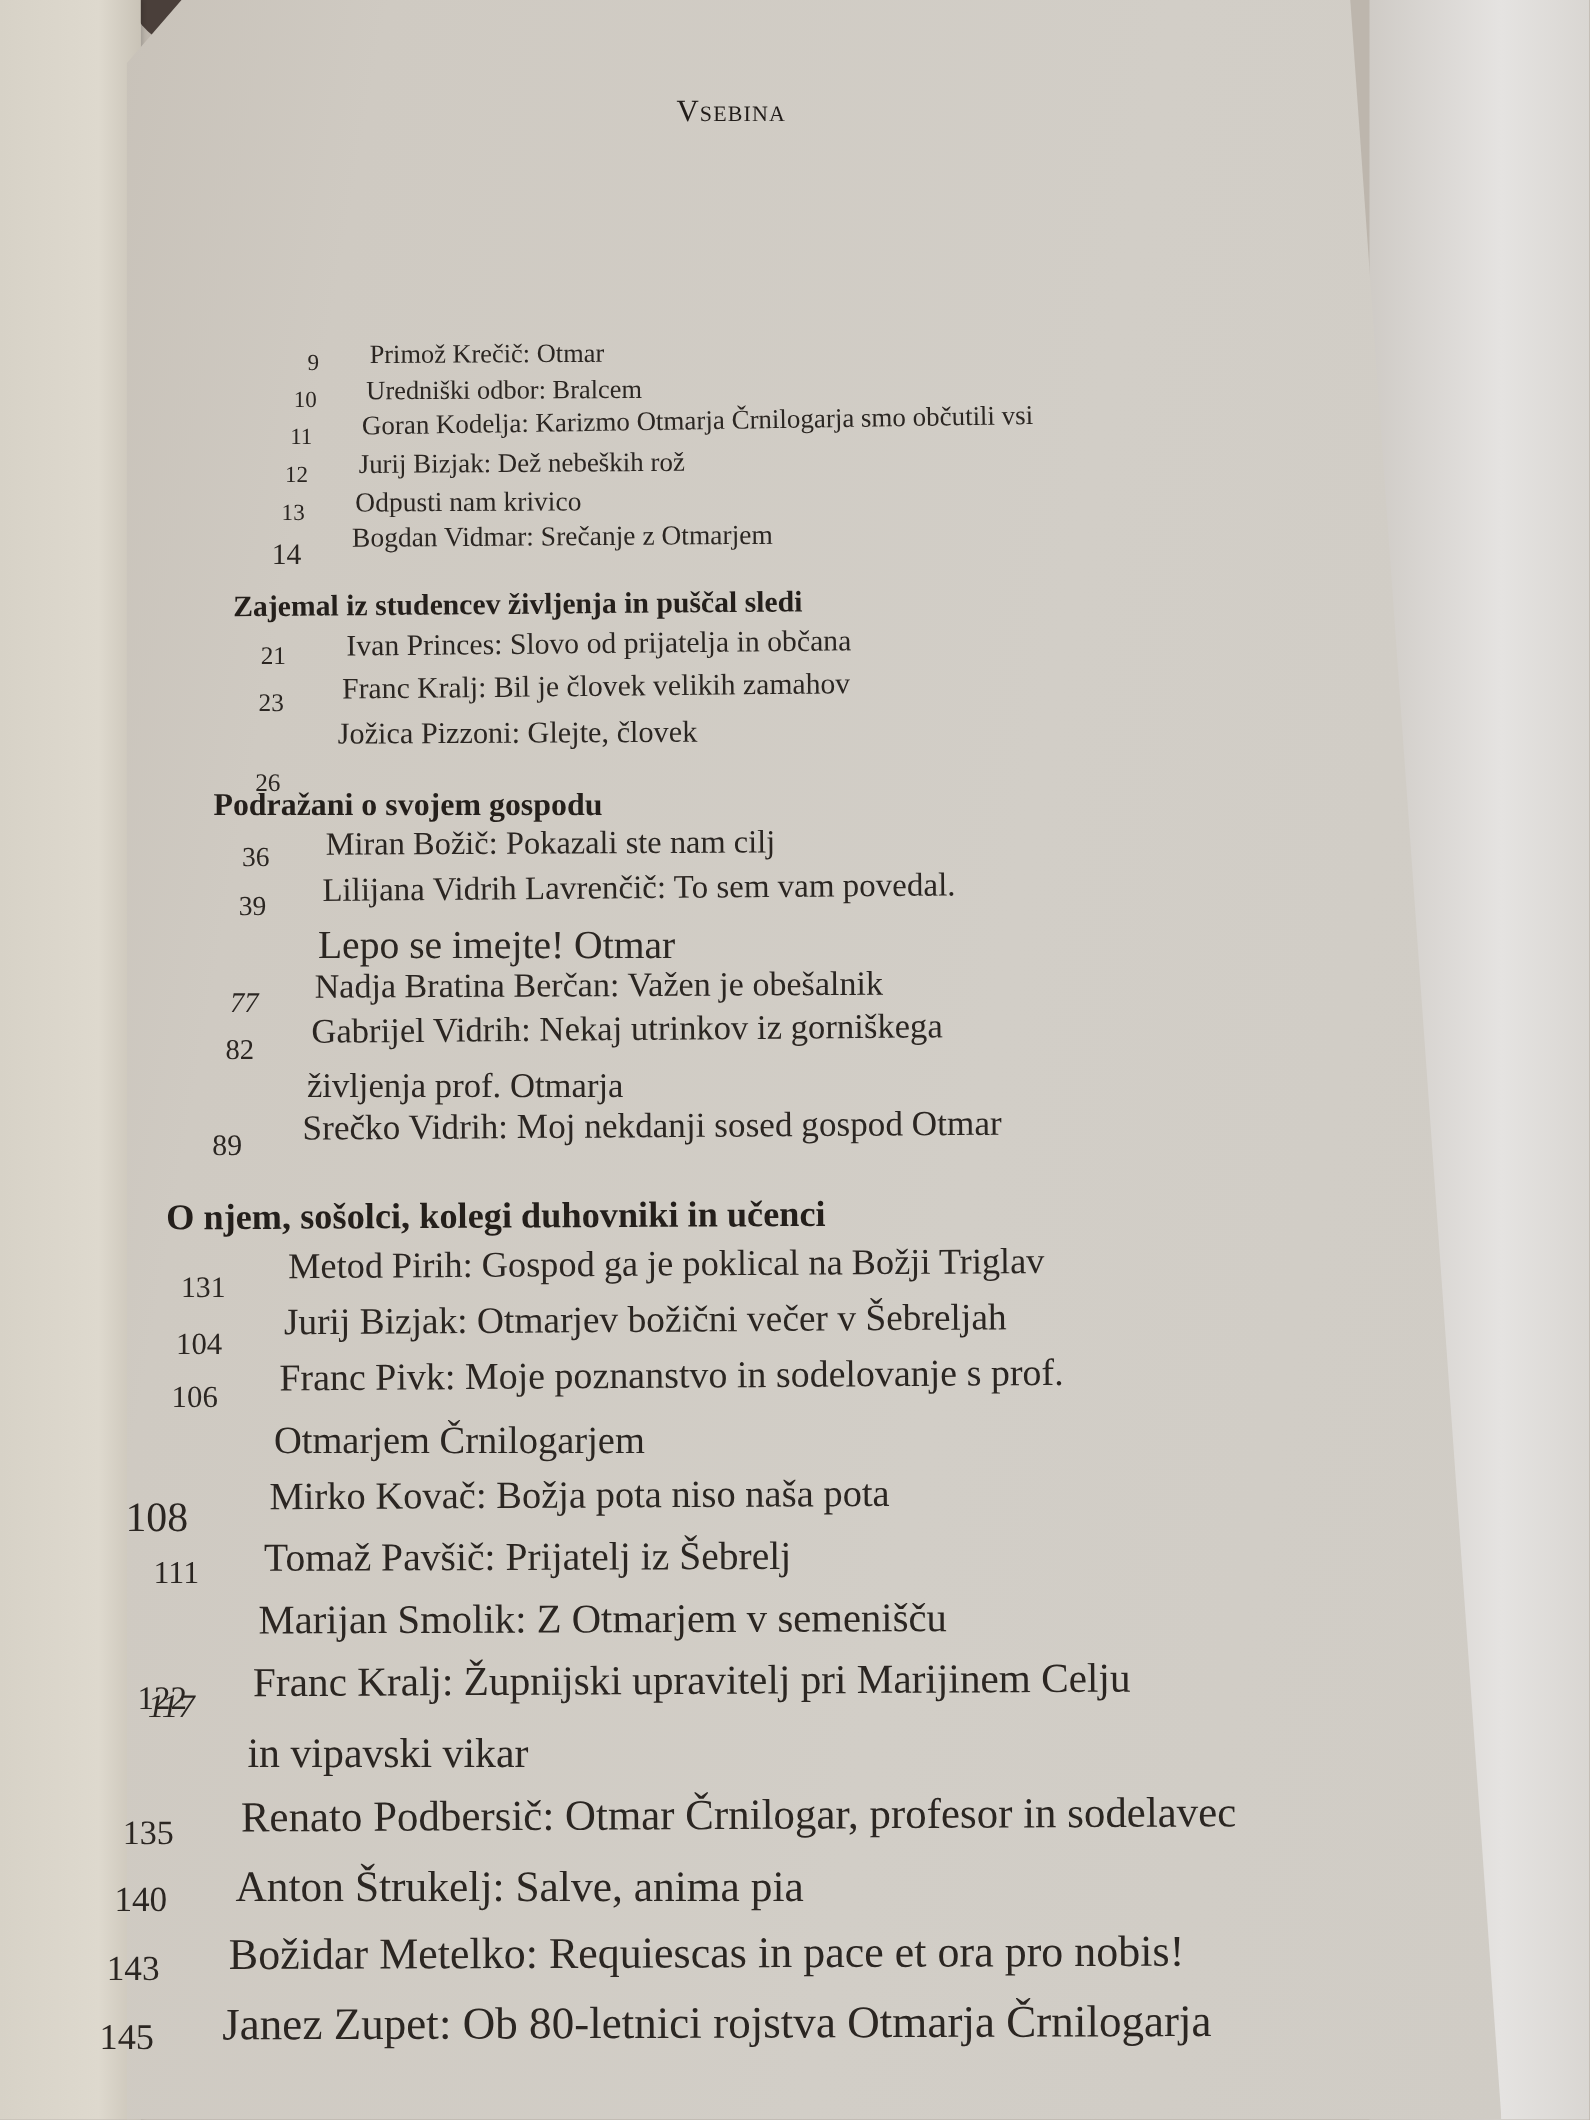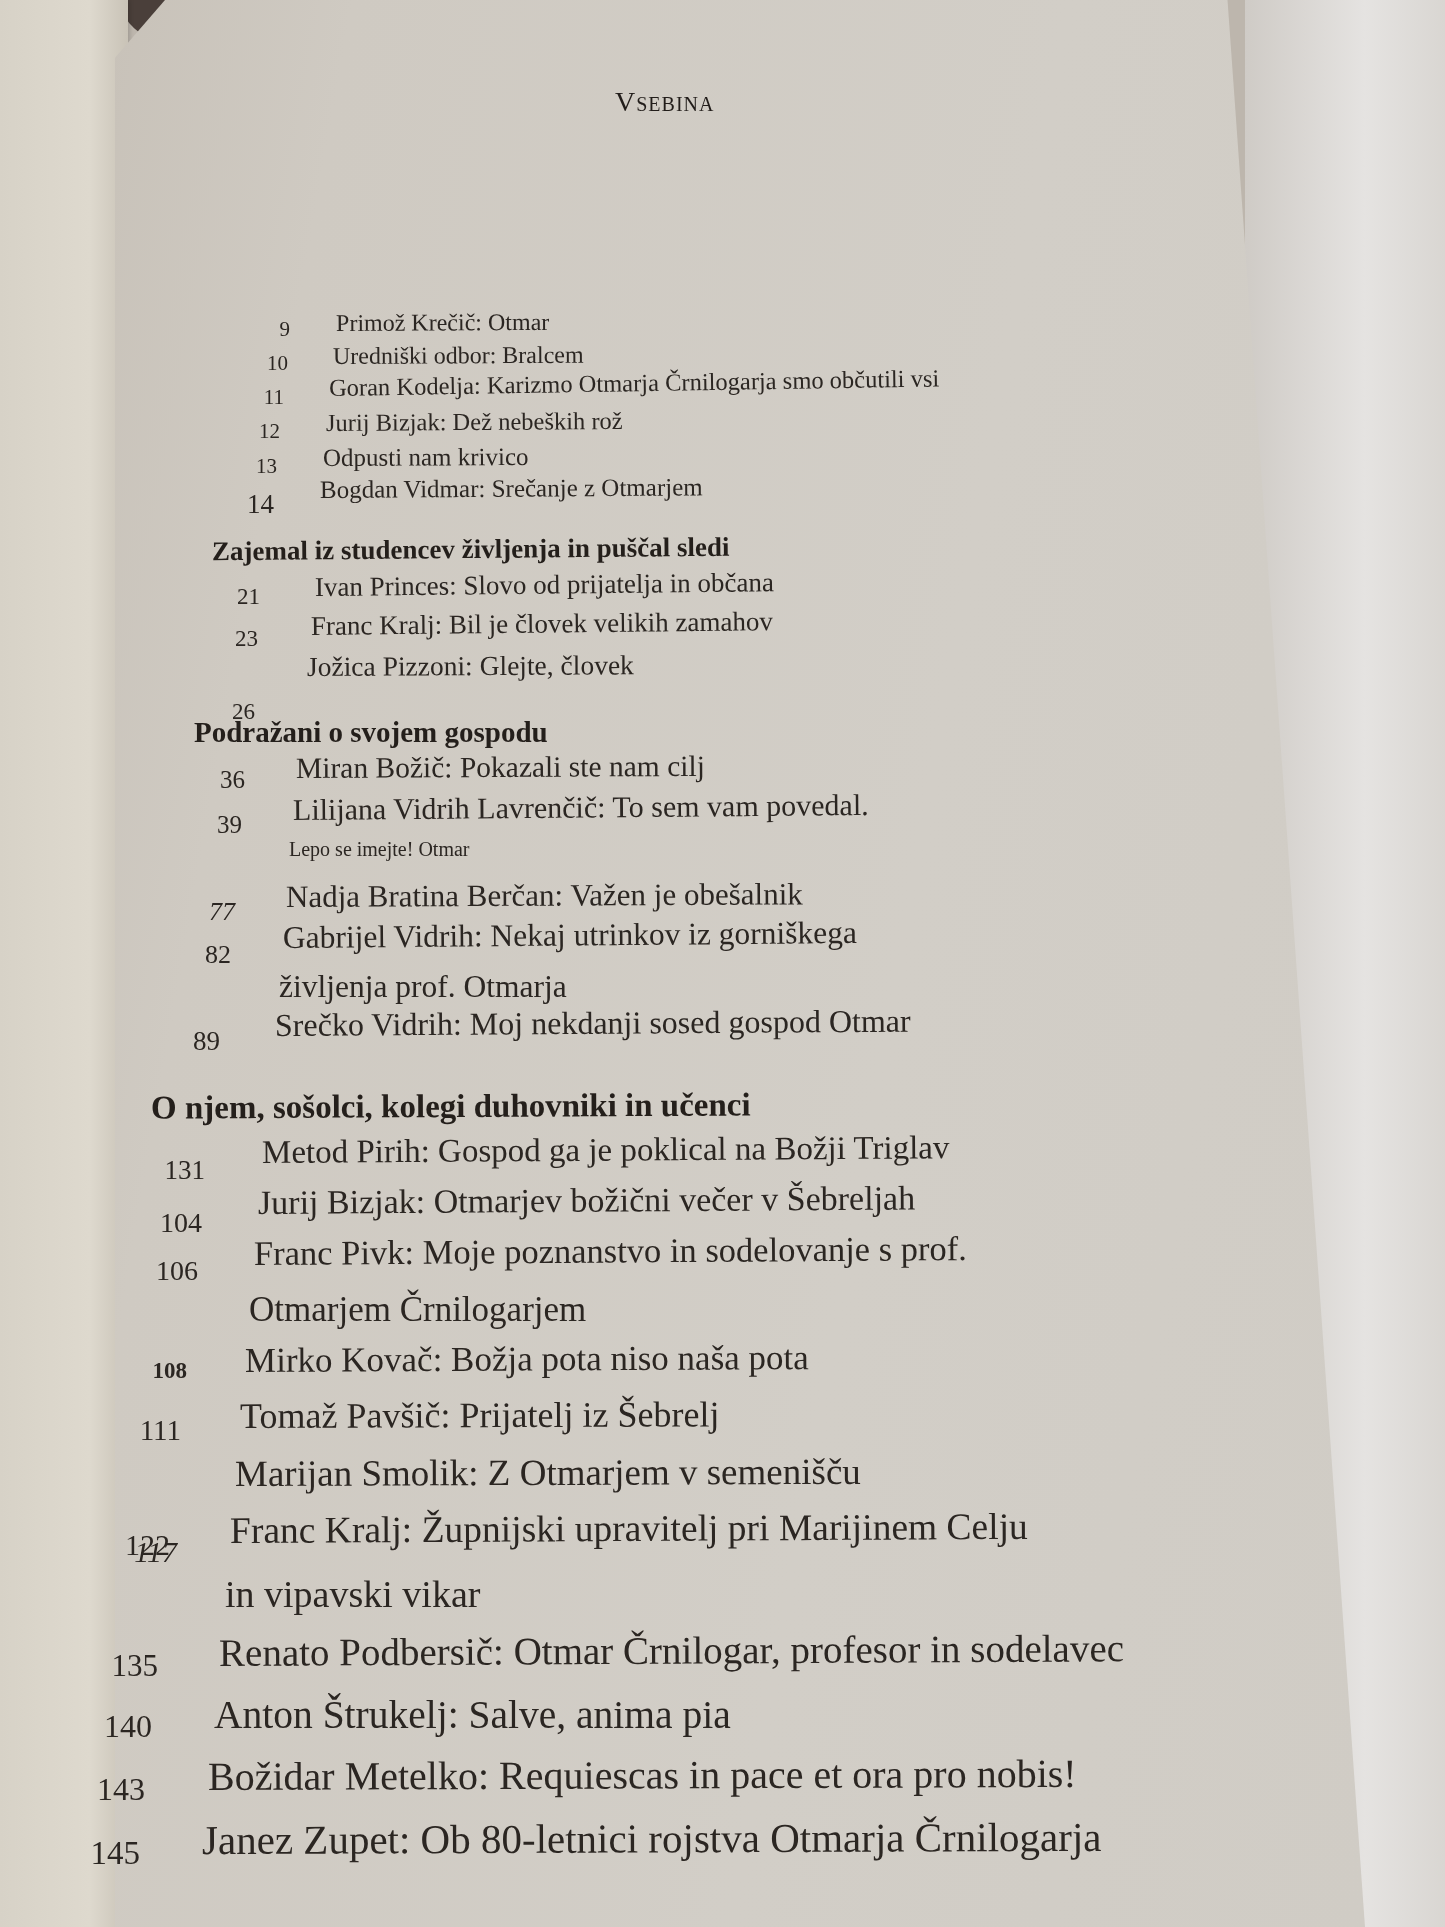--- a/index.html
+++ b/index.html
@@ -122,21 +122,21 @@
 
 <div>
   <div class="section-title" style="left:194px;top:716px;font-size:29px;">Podražani o svojem gospodu</div>
   <div>
     <span class="num" style="left:155px;top:766px;width:90px;font-size:25px;">36</span>
     <span class="line" style="left:296px;top:752px;font-size:29.5px;transform:rotate(-0.3deg);">Miran Božič: Pokazali ste nam cilj</span>
   </div>
   <div>
     <span class="num" style="left:152px;top:811px;width:90px;font-size:25px;">39</span>
     <span class="line" style="left:293px;top:793px;font-size:30px;transform:rotate(-0.5deg);">Lilijana Vidrih Lavrenčič: To sem vam povedal.</span>
-    <span class="line" style="left:289px;top:838px;font-size:20px;">Lepo se imejte! Otmar</span>
+    <span class="line" style="left:289px;top:838px;font-size:36px;">Lepo se imejte! Otmar</span>
   </div>
   <div>
     <span class="num" style="left:145px;top:897px;width:90px;font-size:26px;font-style:italic;">77</span>
     <span class="line" style="left:286px;top:879px;font-size:31px;transform:rotate(-0.3deg);">Nadja Bratina Berčan: Važen je obešalnik</span>
   </div>
   <div>
     <span class="num" style="left:141px;top:940px;width:90px;font-size:26px;">82</span>
     <span class="line" style="left:283px;top:920px;font-size:31.5px;transform:rotate(-0.5deg);">Gabrijel Vidrih: Nekaj utrinkov iz gorniškega</span>
     <span class="line" style="left:279px;top:969px;font-size:31.5px;">življenja prof. Otmarja</span>
   </div>
@@ -156,21 +156,21 @@
   <div>
     <span class="num" style="left:112px;top:1207px;width:90px;font-size:28px;">104</span>
     <span class="line" style="left:258px;top:1184px;font-size:34px;transform:rotate(-0.4deg);">Jurij Bizjak: Otmarjev božični večer v Šebreljah</span>
   </div>
   <div>
     <span class="num" style="left:108px;top:1255px;width:90px;font-size:28px;">106</span>
     <span class="line" style="left:254px;top:1234px;font-size:34.5px;transform:rotate(-0.4deg);">Franc Pivk: Moje poznanstvo in sodelovanje s prof.</span>
     <span class="line" style="left:249px;top:1290px;font-size:35px;">Otmarjem Črnilogarjem</span>
   </div>
   <div>
-    <span class="num" style="left:97px;top:1358px;width:90px;font-size:23px;font-weight:bold;">108</span>
+    <span class="num" style="left:81px;top:1358px;width:90px;font-size:38px;">108</span>
     <span class="line" style="left:245px;top:1341px;font-size:35px;transform:rotate(-0.3deg);">Mirko Kovač: Božja pota niso naša pota</span>
   </div>
   <div>
     <span class="num" style="left:91px;top:1414px;width:90px;font-size:29px;">111</span>
     <span class="line" style="left:240px;top:1395px;font-size:36px;transform:rotate(-0.2deg);">Tomaž Pavšič: Prijatelj iz Šebrelj</span>
   </div>
   <div>
     <span class="num" style="left:87px;top:1535px;width:90px;font-size:30px;font-style:italic;">117</span>
     <span class="line" style="left:235px;top:1452px;font-size:37px;transform:rotate(-0.2deg);">Marijan Smolik: Z Otmarjem v semenišču</span>
   </div>

